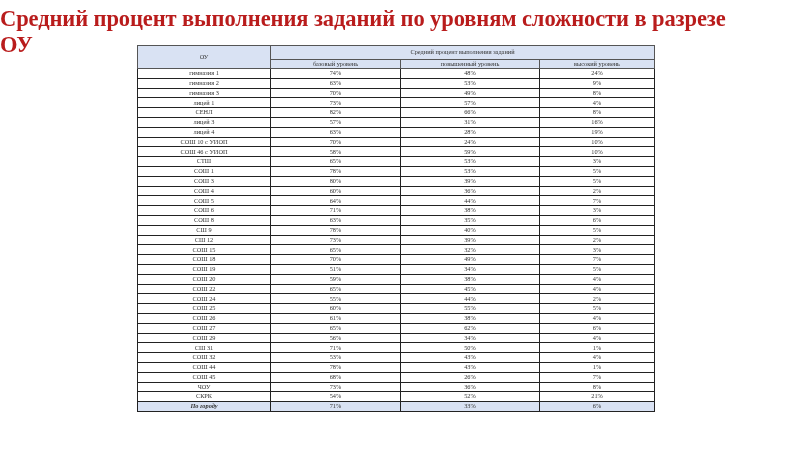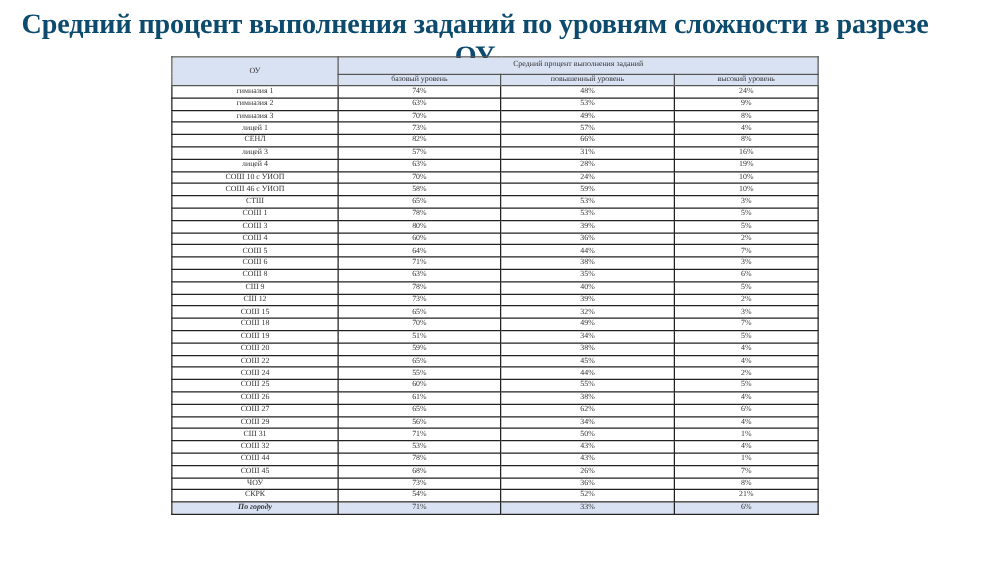--- a/index.html
+++ b/index.html
@@ -1,22 +1,22 @@
 <!DOCTYPE html>
 <html><head>
 <meta charset="utf-8">
 <style>
   html, body { margin: 0; padding: 0; }
   body {
     width: 800px; height: 450px; background: #ffffff; position: relative; overflow: hidden;
     font-family: "Liberation Serif", serif;
   }
   .title {
-    position: absolute; left: 0; top: 6px; width: 760px; text-align: center;
-    color: #0c4a6e; font-weight: bold; font-size: 22.5px; letter-spacing: -0.1px;
+    position: absolute; left: 0; top: 6px; width: 760px; 
+    color: #b91c1c; font-weight: bold; font-size: 22.5px; letter-spacing: -0.1px;
     font-family: "Liberation Serif", serif;
   }
   table.grid {
     position: absolute; left: 137px; top: 45px; width: 517px;
     border-collapse: collapse; table-layout: fixed;
     font-family: "Liberation Serif", serif; font-size: 6.3px; color: #333;
   }
   table.grid td, table.grid th {
     border: 1px solid #222; text-align: center; padding: 0; line-height: 8.6px;
     height: 8.8px; overflow: hidden; white-space: nowrap; font-weight: normal;

